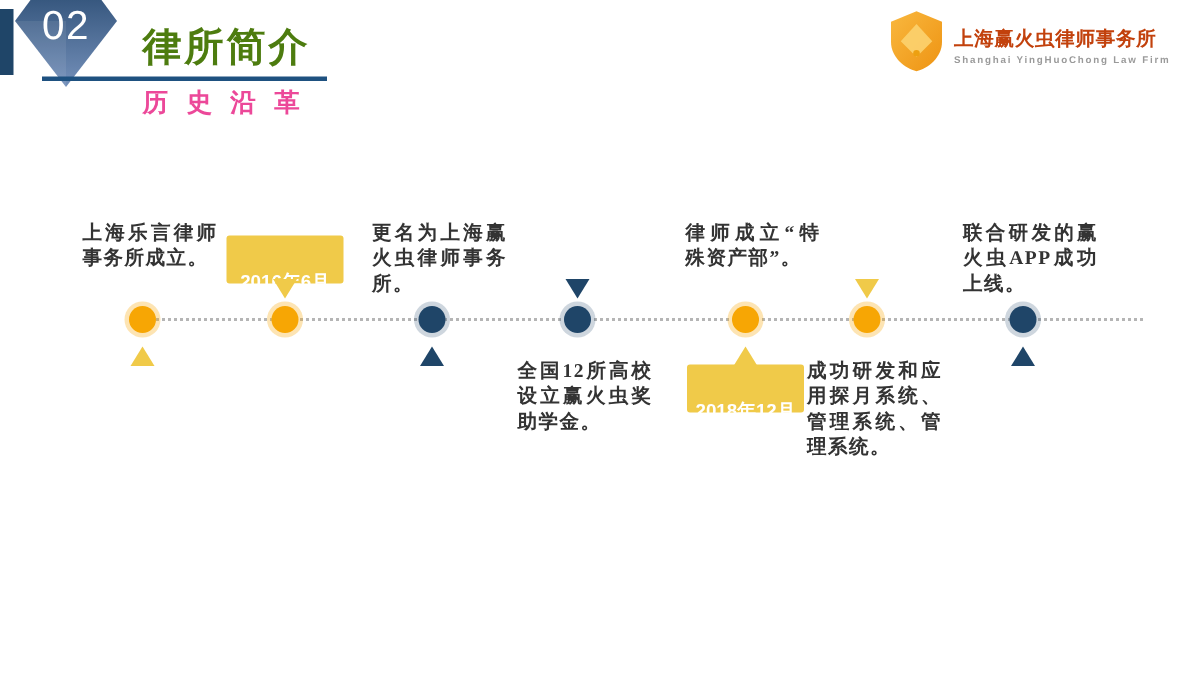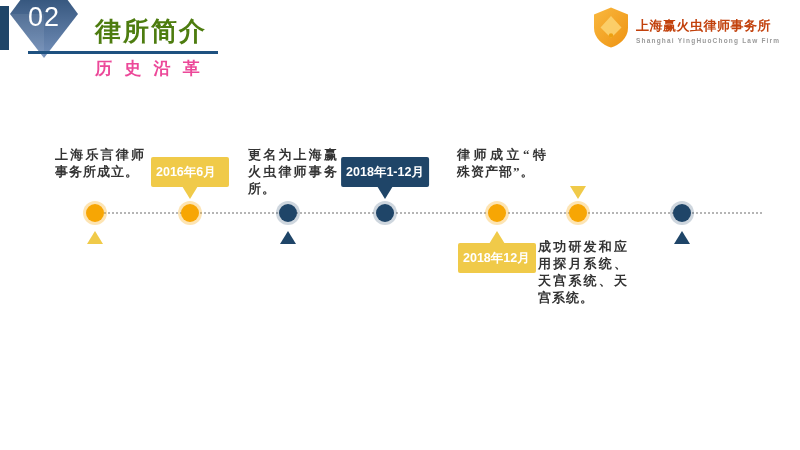--- a/index.html
+++ b/index.html
@@ -28,22 +28,22 @@
   
   .timeline{position:absolute;left:0;top:130px;width:800px;height:200px;}
   .timeline-line{position:absolute;left:95px;top:82px;width:667px;height:0;
                  border-top:2px dotted #b5b5b5;}
   .tl-item{position:absolute;top:0;width:96px;height:200px;}
   .tl-dot{position:absolute;left:50%;top:74px;width:18px;height:18px;border-radius:50%;
           transform:translateX(-50%);}
   .dot-yellow{background:#f7a604;box-shadow:0 0 0 3px rgba(247,166,4,.30);}
   .dot-blue{background:#1f4568;box-shadow:0 0 0 3px rgba(31,69,104,.22);}
   .tl-badge{position:absolute;left:50%;transform:translateX(-50%);min-width:78px;height:30px;
-            line-height:30px;text-align:left;color:#fff;font-weight:bold;font-size:12.5px;
-            border-radius:2px;white-space:nowrap;padding:0 5px;box-sizing:border-box;}
+            line-height:30px;text-align:center;color:#fff;font-weight:bold;font-size:12.5px;
+            border-radius:2px;white-space:nowrap;padding:16px 5px;box-sizing:border-box;}
   .badge-above{top:27px;}
   .badge-below{top:113px;}
   .badge-yellow{background:#f0ca49;}
   .badge-blue{background:#1f4568;}
   .tl-pointer{position:absolute;left:50%;transform:translateX(-50%);width:0;height:0;
               border-left:8px solid transparent;border-right:8px solid transparent;}
   .pointer-down{top:56px;border-top:13px solid;}
   .pointer-up{top:101px;border-bottom:13px solid;}
   .ptr-yellow.pointer-down{border-top-color:#f0ca49;}
   .ptr-yellow.pointer-up{border-bottom-color:#f0ca49;}
@@ -108,34 +108,35 @@
         <div class="tl-dot dot-yellow"></div>
         <div class="tl-badge badge-above badge-yellow">2016年6月</div>
         <div class="tl-pointer pointer-down ptr-yellow"></div>
       </div>
       <div class="tl-item" style="left: 240px;">
         <div class="tl-text text-above">更名为上海赢火虫律师事务所。</div>
         <div class="tl-dot dot-blue"></div>
         <div class="tl-pointer pointer-up ptr-blue"></div>
       </div>
       <div class="tl-item" style="left: 337px;">
+        <div class="tl-text text-below">全国12所高校设立赢火虫奖助学金。</div>
         <div class="tl-dot dot-blue"></div>
-        <div class="tl-badge badge-above badge-blue">2018年1-12月</div>
         <div class="tl-pointer pointer-down ptr-blue"></div>
       </div>
       <div class="tl-item" style="left: 437px; margin-left: 12px;">
         <div class="tl-text text-above">律师成立“特殊资产部”。</div>
         <div class="tl-dot dot-yellow"></div>
         <div class="tl-badge badge-below badge-yellow">2018年12月</div>
         <div class="tl-pointer pointer-up ptr-yellow"></div>
       </div>
       <div class="tl-item" style="left: 530px;">
-        <div class="tl-text text-below">成功研发和应用探月系统、天宫系统、天宫系统。</div>
+        <div class="tl-text text-below">成功研发和应用探月系统、管理系统、管理系统。</div>
         <div class="tl-dot dot-yellow"></div>
         <div class="tl-pointer pointer-down ptr-yellow"></div>
       </div>
       <div class="tl-item" style="left: 634px;">
+        <div class="tl-text text-above">联合研发的赢火虫APP成功上线。</div>
         <div class="tl-dot dot-blue"></div>
         <div class="tl-pointer pointer-up ptr-blue"></div>
       </div>
     </div>
 
 </div>
 
 </body></html>

